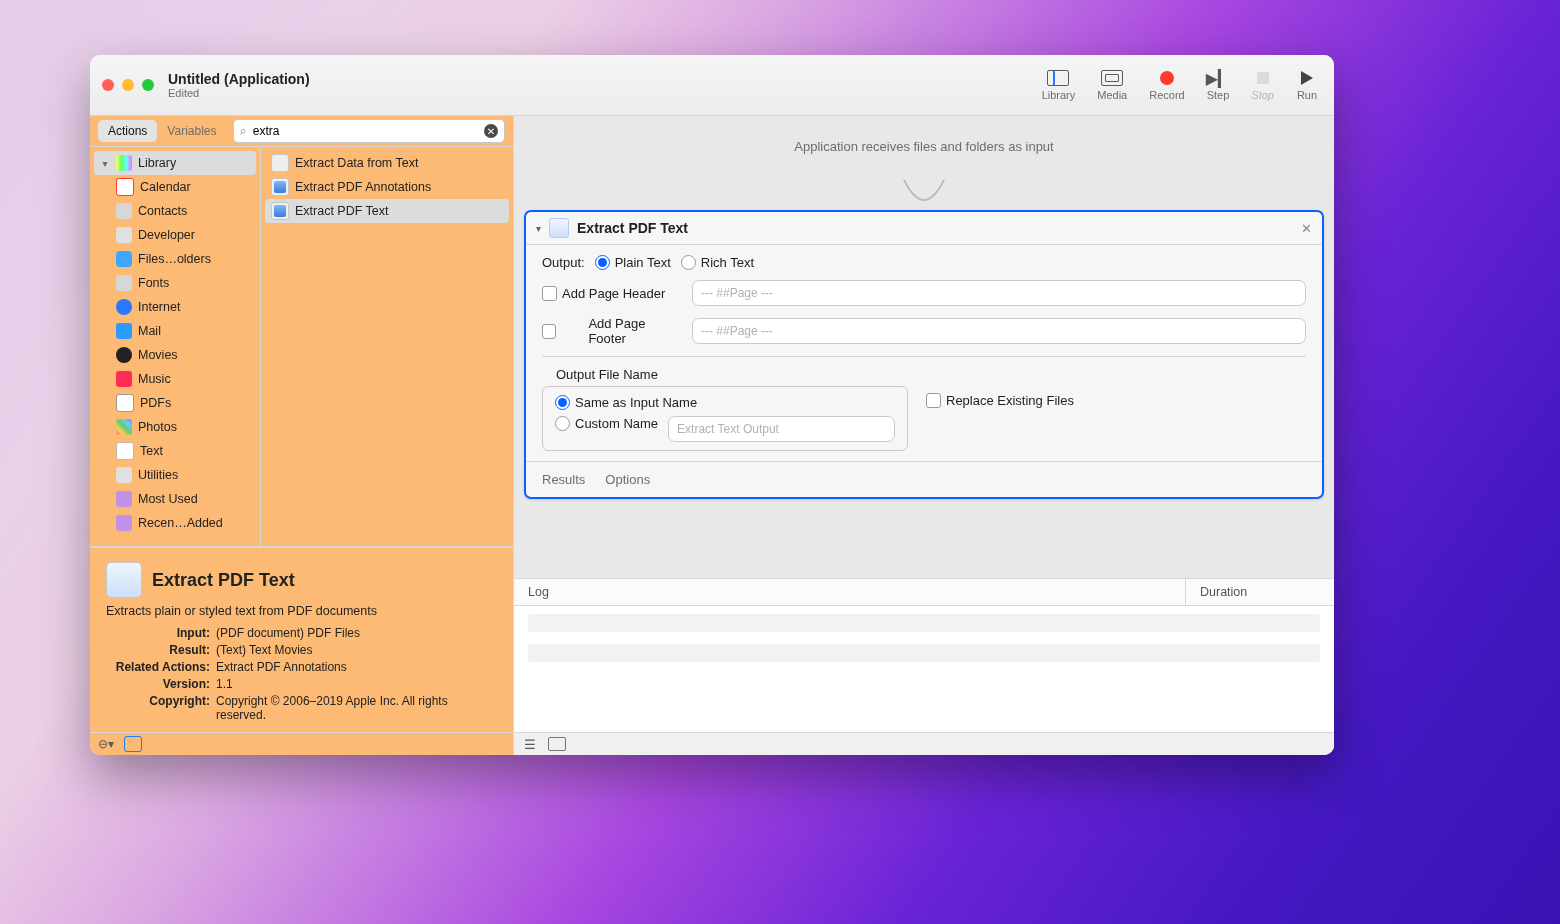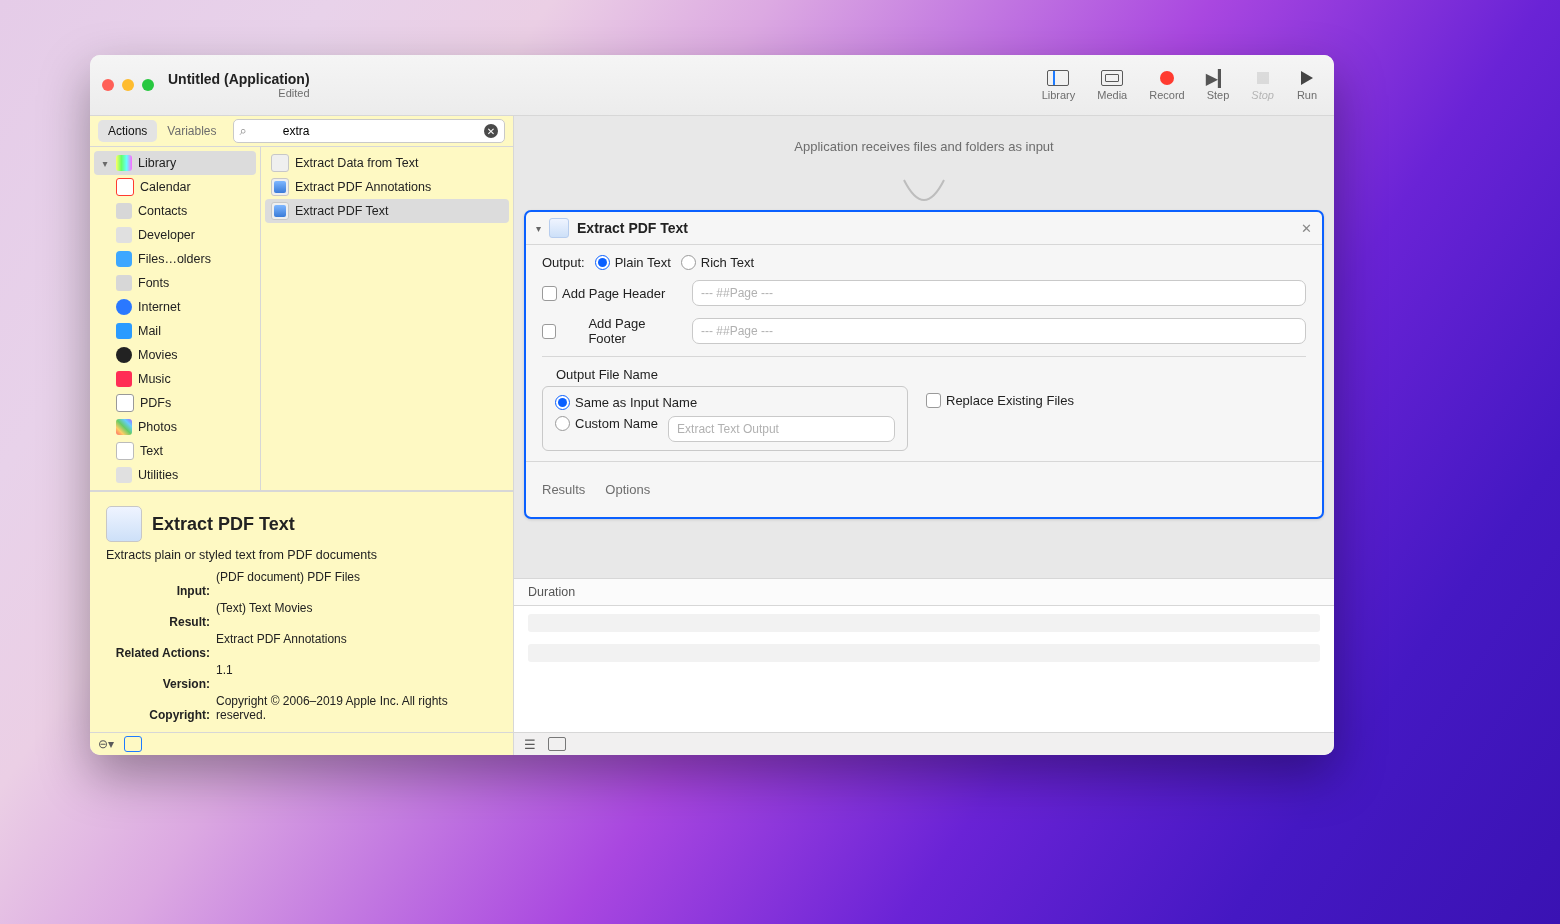--- a/index.html
+++ b/index.html
@@ -28,46 +28,46 @@
 .window {
   position:absolute; left:90px; top:55px; width:1244px; height:700px;
   background:var(--bg-window); border-radius:10px; box-shadow:0 20px 50px rgba(0,0,0,.35);
   display:flex; flex-direction:column; overflow:hidden; font-size:13px; color:var(--text);
 }
 
 .titlebar { height:60px; display:flex; align-items:center; padding:0 12px; background:linear-gradient(#f5f5f5,#ececec); border-bottom:1px solid var(--border-light);}
 .traffic { display:flex; gap:8px; margin-right:14px; }
 .dot { width:12px; height:12px; border-radius:50%; }
 .dot.r{background:#ff5f57;} .dot.y{background:#febc2e;} .dot.g{background:#28c840;}
-.titleblock { display:flex; flex-direction:column;text-align:right; }
+.titleblock { display:flex; flex-direction:column; }
 .titleblock .t { font-weight:600; font-size:14px;}
 .titleblock .s { font-size:11px; color:var(--text-dim);}
 .tb-spacer{flex:1;}
 .tb-items{display:flex; gap:22px; align-items:flex-start; padding-right:4px;}
 .tb-item{display:flex; flex-direction:column; align-items:center; gap:2px; font-size:11px; color:var(--text-dim);}
 .tb-item .glyph{width:22px; height:18px; display:flex; align-items:center; justify-content:center; color:#555;}
 .tb-item.disabled{opacity:.45;font-style:italic;}
 .lib-icon{width:20px;height:14px;border:1.5px solid #5a5a5a;border-radius:2px;position:relative;}
 .lib-icon::before{content:"";position:absolute;left:5px;top:0;bottom:0;width:1.5px;background:#1e7bff;}
 .media-icon{width:20px;height:14px;border:1.5px solid #5a5a5a;border-radius:2px;position:relative;}
 .media-icon::after{content:"";position:absolute;left:3px;right:3px;top:3px;bottom:3px;border:1px solid #5a5a5a;border-radius:1px;}
 .rec-dot{width:14px;height:14px;border-radius:50%;background:var(--record-red);}
 .step-icon{font-size:16px;color:#5a5a5a;}
 .stop-icon{width:12px;height:12px;background:var(--stop-gray);}
 .play-icon{width:0;height:0;border-left:12px solid #444;border-top:7px solid transparent;border-bottom:7px solid transparent;}
 
 .body{flex:1; display:flex; min-height:0;}
 
-.left{width:430px; display:flex; flex-direction:column; border-right:1px solid var(--border-light); background:#fef9c3;}
+.left{width:430px; display:flex; flex-direction:column; border-right:1px solid var(--border-light); background:#fdba74;}
 .filterbar{height:30px;display:flex;align-items:center;padding:0 8px;gap:6px;border-bottom:1px solid var(--border-light);}
 .seg{display:flex;gap:0;}
 .seg button{border:none;background:transparent;padding:4px 10px;font-size:12px;color:var(--text-dim);border-radius:5px;cursor:pointer;}
 .seg button.on{background:var(--accent-gray);color:#111;}
 .search{flex:1;display:flex;align-items:center;background:#fff;border:1px solid var(--border-mid);border-radius:5px;height:22px;padding:0 6px;}
-.search input{flex:1;border:none;outline:none;font-size:12px;background:transparent;margin-left:30px;}
+.search input{flex:1;border:none;outline:none;font-size:12px;background:transparent;}
 .search .mag{color:#8a8a8a;margin-right:4px;}
 .search .clear{width:14px;height:14px;border-radius:50%;background:#4a4a4a;color:#fff;display:flex;align-items:center;justify-content:center;font-size:10px;cursor:pointer;}
 .columns{flex:1;display:flex;min-height:0;border-bottom:1px solid var(--border-light);}
 .col{overflow:auto;}
 .col.a{width:170px;border-right:1px solid var(--border-light);padding:4px 0;}
 .col.b{flex:1;padding:4px 0;}
 .row{display:flex;align-items:center;gap:6px;padding:2px 8px 2px 10px;height:20px;cursor:default;font-size:12.5px;}
 .row .disclose{width:10px;text-align:center;color:#6a6a6a;font-size:10px;}
 .row .ic{width:16px;height:16px;border-radius:3px;display:flex;align-items:center;justify-content:center;font-size:11px;}
 .row.sel{background:var(--row-sel);border-radius:4px;margin:0 4px;padding-left:6px;}
@@ -87,21 +87,21 @@
 .ic.util{background:#e0e0e0;}
 .ic.fold{background:#c191e8;border-radius:3px;}
 .ic.action{background:#efefef;border:1px solid #c7c7c7;border-radius:3px;position:relative;}
 .ic.action.pdftxt::after{content:"";position:absolute;inset:2px;background:linear-gradient(#7fb7ff,#3a7bd8);border-radius:2px;}
 .detail{padding:14px 16px 10px; border-top:1px solid var(--border-light);}
 .detail-head{display:flex;align-items:center;gap:10px;margin-bottom:6px;}
 .detail-head .big-ic{width:34px;height:34px;border:1px solid #c7c7c7;border-radius:5px;background:linear-gradient(#eff4ff,#cde0f8);}
 .detail-head h2{margin:0;font-size:18px;font-weight:700;}
 .detail .desc{font-size:12.5px;margin-bottom:8px;}
 .kv{display:grid;grid-template-columns:110px 1fr;row-gap:3px;font-size:12px;}
-.kv .k{font-weight:600;text-align:right;padding-right:6px;margin-top:14px;}
+.kv .k{font-weight:600;text-align:right;padding-right:6px;}
 .statusbar{height:22px;border-top:1px solid var(--border-light);display:flex;align-items:center;padding:0 8px;gap:10px;color:#5a5a5a;font-size:12px;}
 .statusbar .chip{width:16px;height:14px;border:1px solid #888;border-radius:3px;}
 
 .right{flex:1;display:flex;flex-direction:column;background:var(--bg-canvas);}
 .canvas-msg{height:60px;display:flex;align-items:center;justify-content:center;color:var(--text-dim);font-size:13px; background:var(--bg-canvas);}
 .flow{flex:1;overflow:auto;padding:4px 10px 20px;position:relative;background:var(--bg-canvas);}
 .cardwrap{margin:0 auto;width:800px;}
 .connector{height:30px;display:flex;justify-content:center;}
 .connector svg{overflow:visible;}
 .card{border:2px solid var(--sel-blue);border-radius:7px;background:#f6f6f6;box-shadow:0 1px 3px rgba(0,0,0,.12);}
@@ -119,21 +119,21 @@
 .radio .r,.check .c{width:13px;height:13px;border:1px solid #9a9a9a;background:#fff;}
 .radio .r{border-radius:50%;position:relative;}
 .radio.on .r{border-color:var(--sel-blue);}
 .radio.on .r::after{content:"";position:absolute;inset:2px;background:var(--sel-blue);border-radius:50%;}
 .check .c{border-radius:3px;}
 .txtfield{flex:1;height:24px;border:1px solid var(--border-mid);border-radius:7px;background:#fff;padding:0 8px;font-size:12px;color:var(--text-placeholder);display:flex;align-items:center;}
 .select{display:flex;align-items:center;gap:6px;border:1px solid var(--border-mid);border-radius:5px;background:#fff;height:24px;padding:0 4px 0 6px;min-width:250px;position:relative;}
 .select .fic{width:16px;height:12px;background:#48a9ff;border-radius:2px;}
 .select .arrows{margin-left:auto;width:16px;height:16px;border-radius:4px;background:#1e7bff;color:#fff;display:flex;flex-direction:column;align-items:center;justify-content:center;font-size:7px;line-height:6px;}
 .groupbox{border:1px solid var(--border-mid);border-radius:6px;padding:8px 12px;margin-bottom:10px;width:340px;}
-.card-foot{display:flex;gap:20px;padding:20px 16px;border-top:1px solid var(--border-light);color:var(--text-dim);font-size:13px;}
+.card-foot{display:flex;gap:20px;padding:10px 16px;border-top:1px solid var(--border-light);color:var(--text-dim);font-size:13px;}
 .card-foot span{cursor:pointer;}
 .log-area{display:flex;flex-direction:column;}
 .log-head{display:flex;background:#fbfbfb;border-top:1px solid var(--border-light);border-bottom:1px solid var(--border-light);font-size:12.5px;color:#555;}
 .log-head .c1{flex:1;padding:6px 14px;border-right:1px solid var(--border-light);}
 .log-head .c2{width:120px;padding:6px 14px;}
 .log-rows{height:110px;background:#fff;padding:8px 14px;display:flex;flex-direction:column;gap:12px;}
 .log-rows .bar{height:18px;background:#f2f2f2;border-radius:3px;}
 .right-status{height:22px;border-top:1px solid var(--border-light);display:flex;align-items:center;padding:0 10px;gap:12px;color:#5a5a5a;background:var(--bg-window);}
 .right-status .vbtn{width:16px;height:12px;border:1.2px solid #777;border-radius:2px;}
 </style>
@@ -396,20 +396,21 @@
             </div>
             <div class="card-foot">
               <span>Results</span>
               <span>Options</span>
             </div>
           </div>
         </div>
       </div>
       <div class="log-area">
         <div class="log-head">
+          <div class="c1">Log</div>
           <div class="c2">Duration</div>
         </div>
         <div class="log-rows">
           <div class="bar"></div>
           <div class="bar"></div>
         </div>
       </div>
       <div class="right-status">
         <span>☰</span>
         <span class="vbtn"></span>

